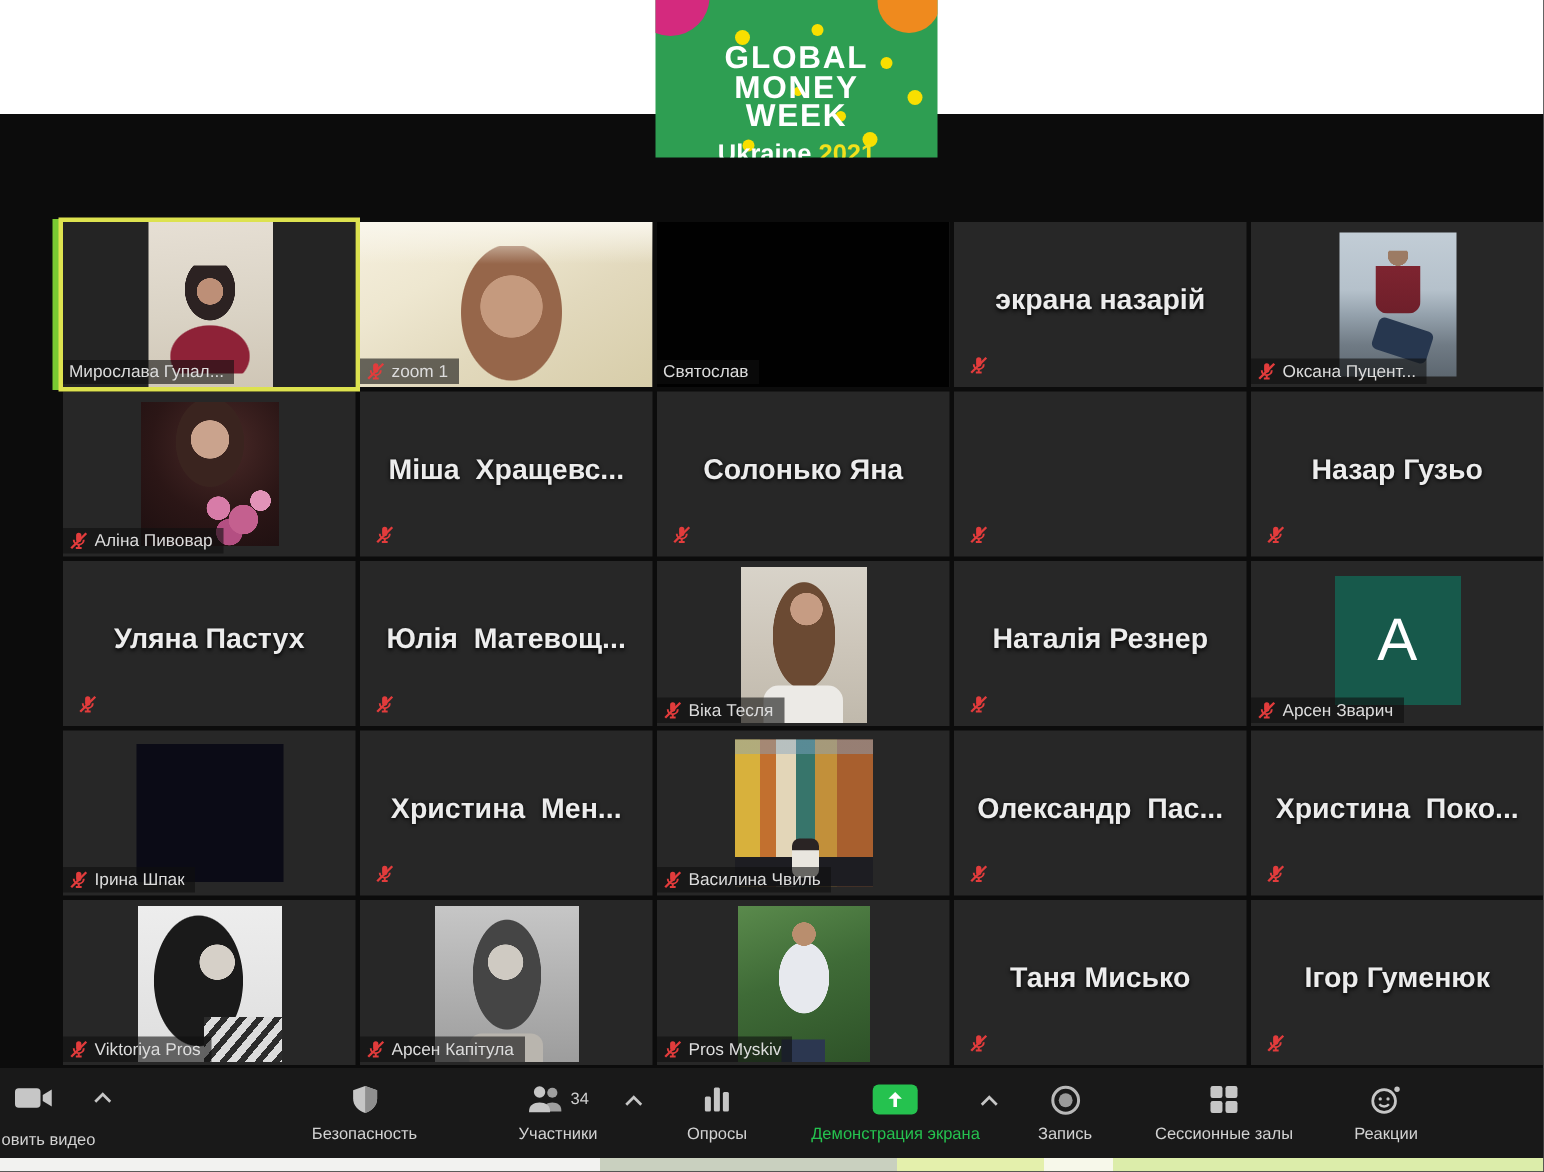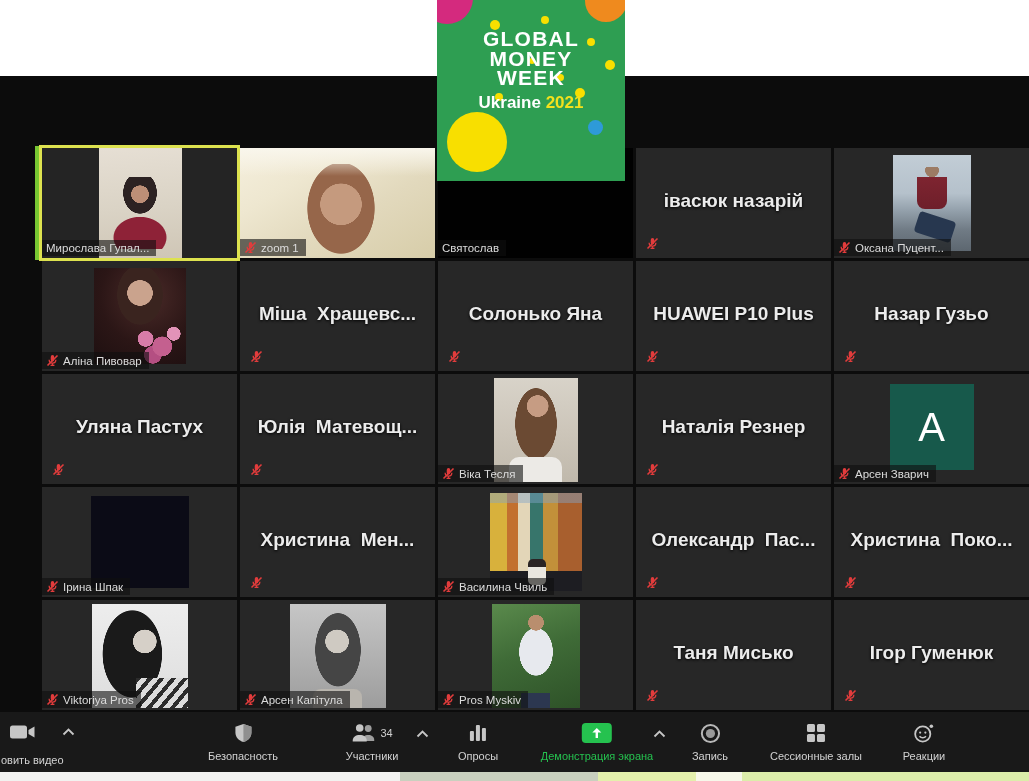--- a/index.html
+++ b/index.html
@@ -3,21 +3,21 @@
 <meta charset="utf-8">
 <style>
   html,body{margin:0;padding:0;background:#888;}
   *{box-sizing:border-box;font-family:"Liberation Sans",sans-serif;}
   .stage{position:relative;width:1029px;height:781px;background:#000;overflow:hidden;}
 
   
   .top-strip{position:absolute;left:0;top:0;width:1029px;height:76px;background:#ffffff;}
 
   
-  .logo{position:absolute;left:437px;top:0;width:188px;height:181px;background:#2e9e52;overflow:hidden;z-index:30;}
+  .logo{position:absolute;left:437px;top:0;width:188px;height:105px;background:#2e9e52;overflow:hidden;z-index:30;}
   .logo .dot{position:absolute;border-radius:50%;}
   .logo-text{position:relative;margin-top:29px;text-align:center;color:#fff;font-weight:bold;
              font-size:21px;line-height:19.5px;letter-spacing:1.2px;z-index:2;}
   .logo-sub{position:relative;margin-top:5px;text-align:center;color:#fff;font-weight:bold;font-size:17px;z-index:2;}
   .logo-sub .yr{color:#f3e11c;}
 
   
   .main{position:absolute;left:0;top:76px;width:1029px;height:705px;background:#0c0c0c;}
 
   
@@ -165,21 +165,21 @@
         <div class="tile tile--media">
     <div class="video video--black"></div>
 
     <div class="label">
 
       <span class="label-text">Святослав</span>
     </div>
   </div>
         <div class="tile">
 
-    <div class="center-name">івасюк назарій</div>
+    <div class="center-name">экрана назарій</div>
     <div class="label label--bare">
       <svg class="mic-icon" viewBox="0 0 14 14">
         <g stroke="#e23c3c" fill="none" stroke-width="1.4">
           <path d="M7 1.2a1.9 1.9 0 0 1 1.9 1.9v3a1.9 1.9 0 1 1-3.8 0v-3A1.9 1.9 0 0 1 7 1.2z" fill="#e23c3c" stroke="none"></path>
           <path d="M3.4 6.2a3.6 3.6 0 0 0 7.2 0"></path>
           <path d="M7 9.8v2"></path>
           <path d="M4.9 12.2h4.2"></path>
           <path d="M1.6 12.4 12.4 1.6" stroke-width="1.7"></path>
         </g>
       </svg>
@@ -247,21 +247,20 @@
           <path d="M7 9.8v2"></path>
           <path d="M4.9 12.2h4.2"></path>
           <path d="M1.6 12.4 12.4 1.6" stroke-width="1.7"></path>
         </g>
       </svg>
 
     </div>
   </div>
         <div class="tile">
 
-    <div class="center-name">HUAWEI P10 Plus</div>
     <div class="label label--bare">
       <svg class="mic-icon" viewBox="0 0 14 14">
         <g stroke="#e23c3c" fill="none" stroke-width="1.4">
           <path d="M7 1.2a1.9 1.9 0 0 1 1.9 1.9v3a1.9 1.9 0 1 1-3.8 0v-3A1.9 1.9 0 0 1 7 1.2z" fill="#e23c3c" stroke="none"></path>
           <path d="M3.4 6.2a3.6 3.6 0 0 0 7.2 0"></path>
           <path d="M7 9.8v2"></path>
           <path d="M4.9 12.2h4.2"></path>
           <path d="M1.6 12.4 12.4 1.6" stroke-width="1.7"></path>
         </g>
       </svg>

